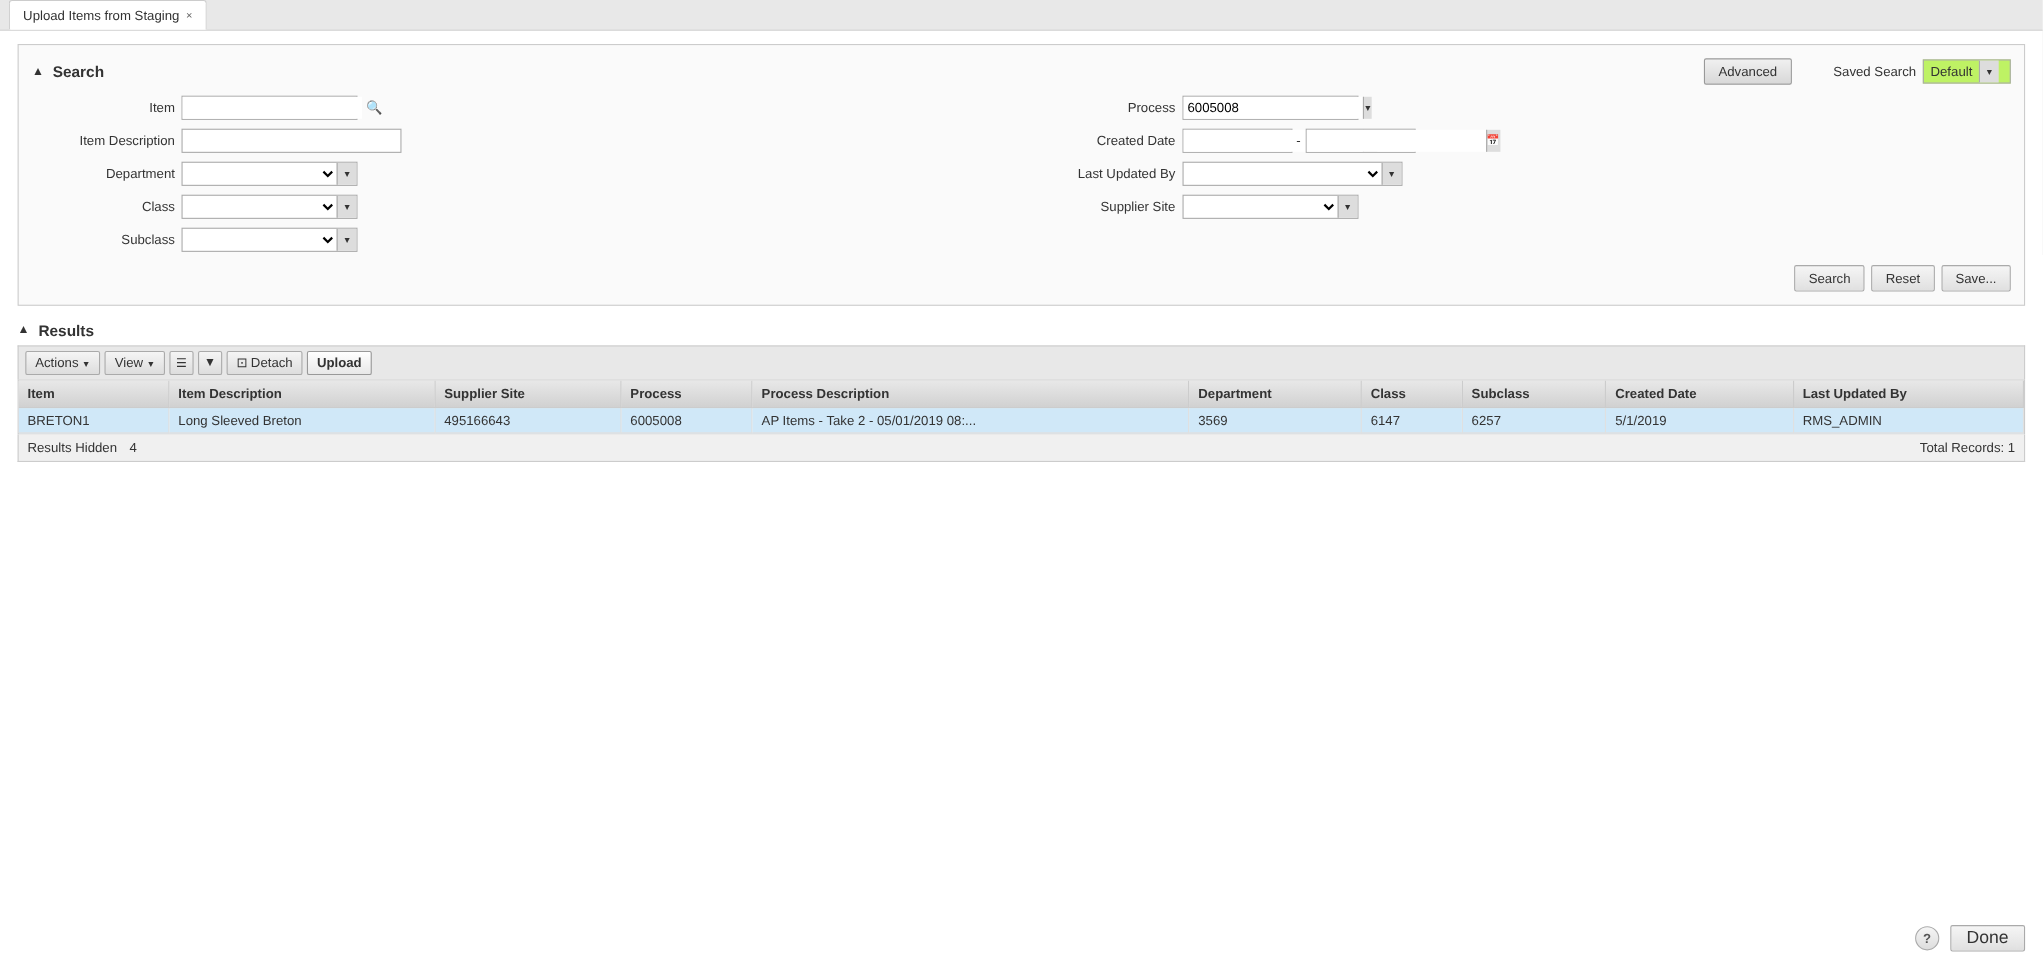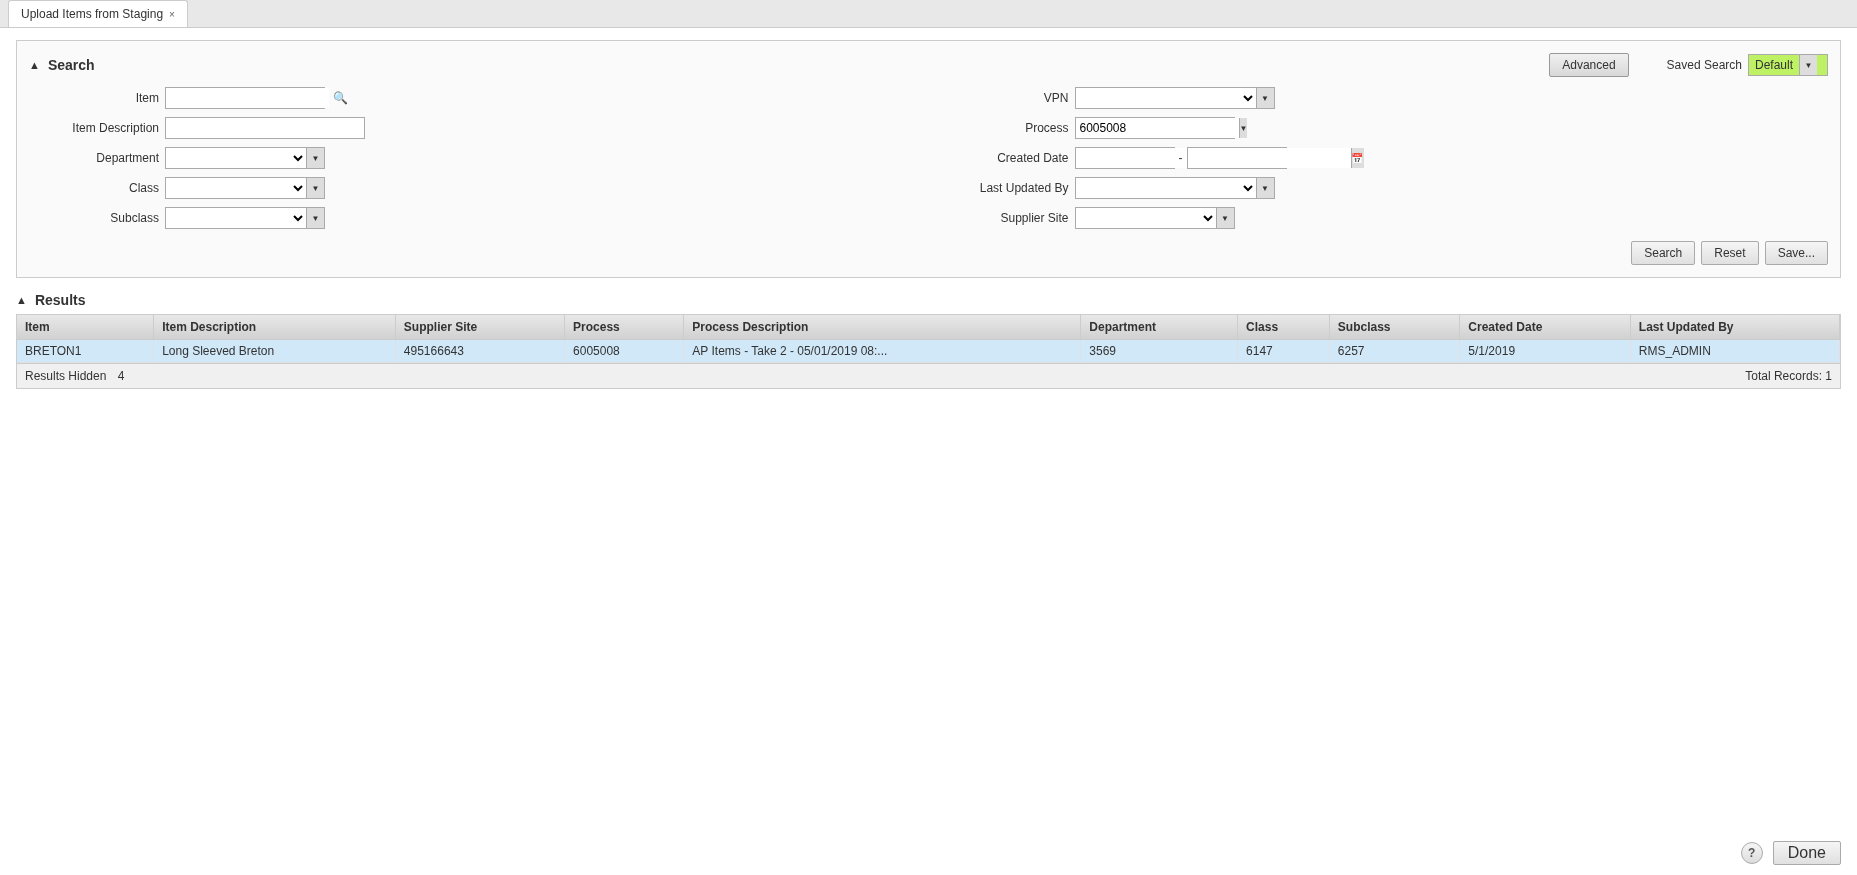--- a/index.html
+++ b/index.html
@@ -414,29 +414,20 @@
             <select></select>
             <button class="dropdown-btn">
                 <span class="chevron-down"></span>
               </button>
           </div>
         </div>
       </div>
 
       <div style="display:flex;flex-direction:column;gap:8px;">
 
-        <div class="form-row">
-          <span class="form-label">VPN</span>
-          <div class="select-with-arrow" style="width:200px;">
-            <select style="width:100%;"></select>
-            <button class="dropdown-btn">
-                <span class="chevron-down"></span>
-              </button>
-          </div>
-        </div>
 
         <div class="form-row">
           <span class="form-label">Process</span>
           <div class="process-input-container">
             <input type="text" value="6005008" style="border: none; outline: none; font-size: 12px; padding: 0px 4px; flex: 1 1 0%; height: 100%;">
             <button class="dropdown-btn">
                 <span class="chevron-down"></span>
               </button>
           </div>
         </div>
@@ -484,20 +475,37 @@
       <button class="btn">Save...</button>
     </div>
   </div>
 
   <div class="results-section">
     <div style="display:flex;align-items:center;gap:4px;margin-bottom:6px;">
       <span class="section-toggle">▲</span>
       <span class="section-title">Results</span>
     </div>
 
+    <div class="results-toolbar">
+      <button class="toolbar-btn">
+        <span>Actions</span>
+        <span class="chevron-down"></span>
+      </button>
+      <button class="toolbar-btn">
+        <span>View</span>
+        <span class="chevron-down"></span>
+      </button>
+      <div class="icon-btn">☰</div>
+      <div class="icon-btn">▼</div>
+      <button class="toolbar-btn">
+        <span>⊡</span>
+        <span>Detach</span>
+      </button>
+      <button class="toolbar-btn toolbar-btn-upload">Upload</button>
+    </div>
 
     <div class="results-table-container">
       <table>
         <thead>
           <tr>
             <th>Item</th>
             <th>Item Description</th>
             <th>Supplier Site</th>
             <th>Process</th>
             <th>Process Description</th>

